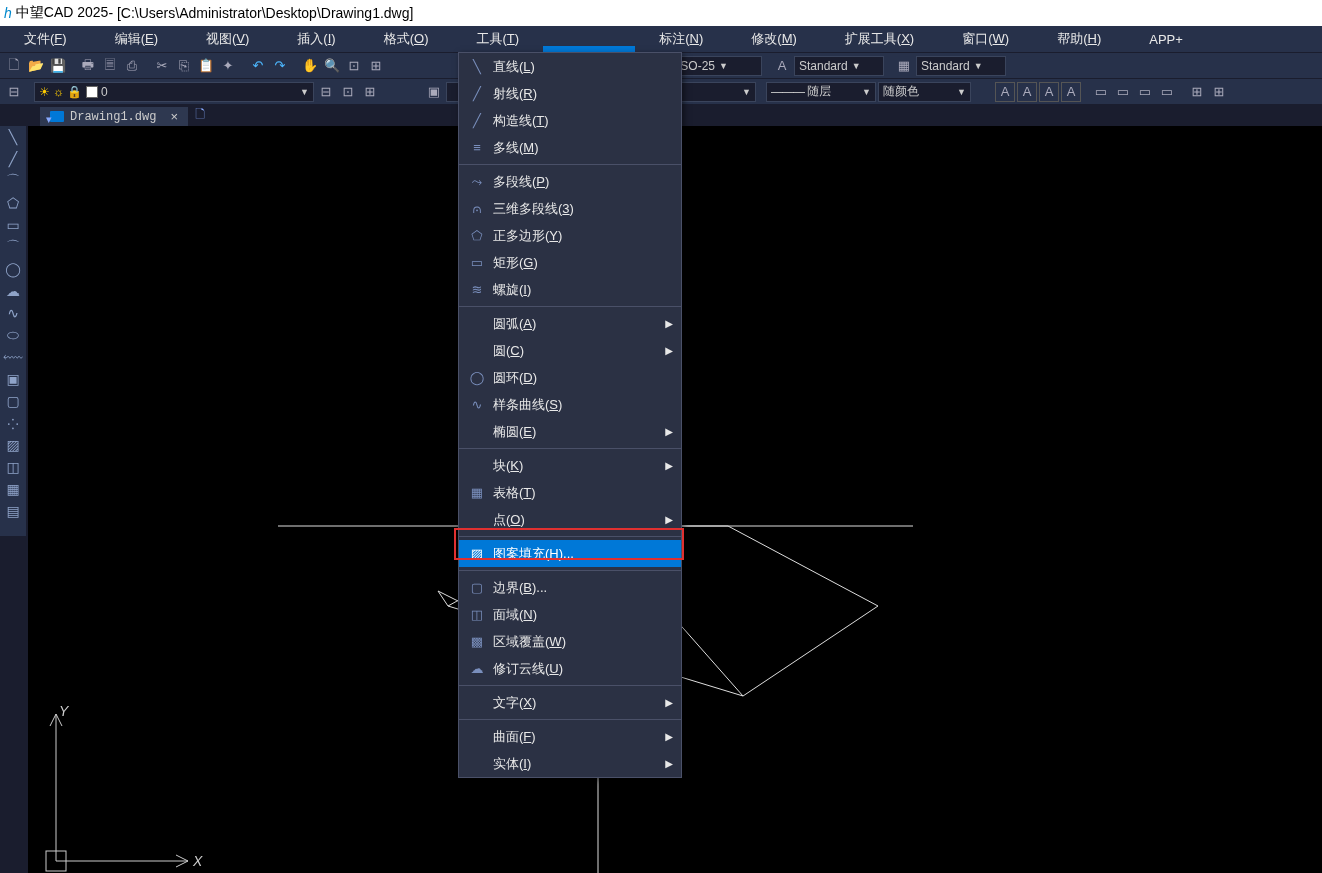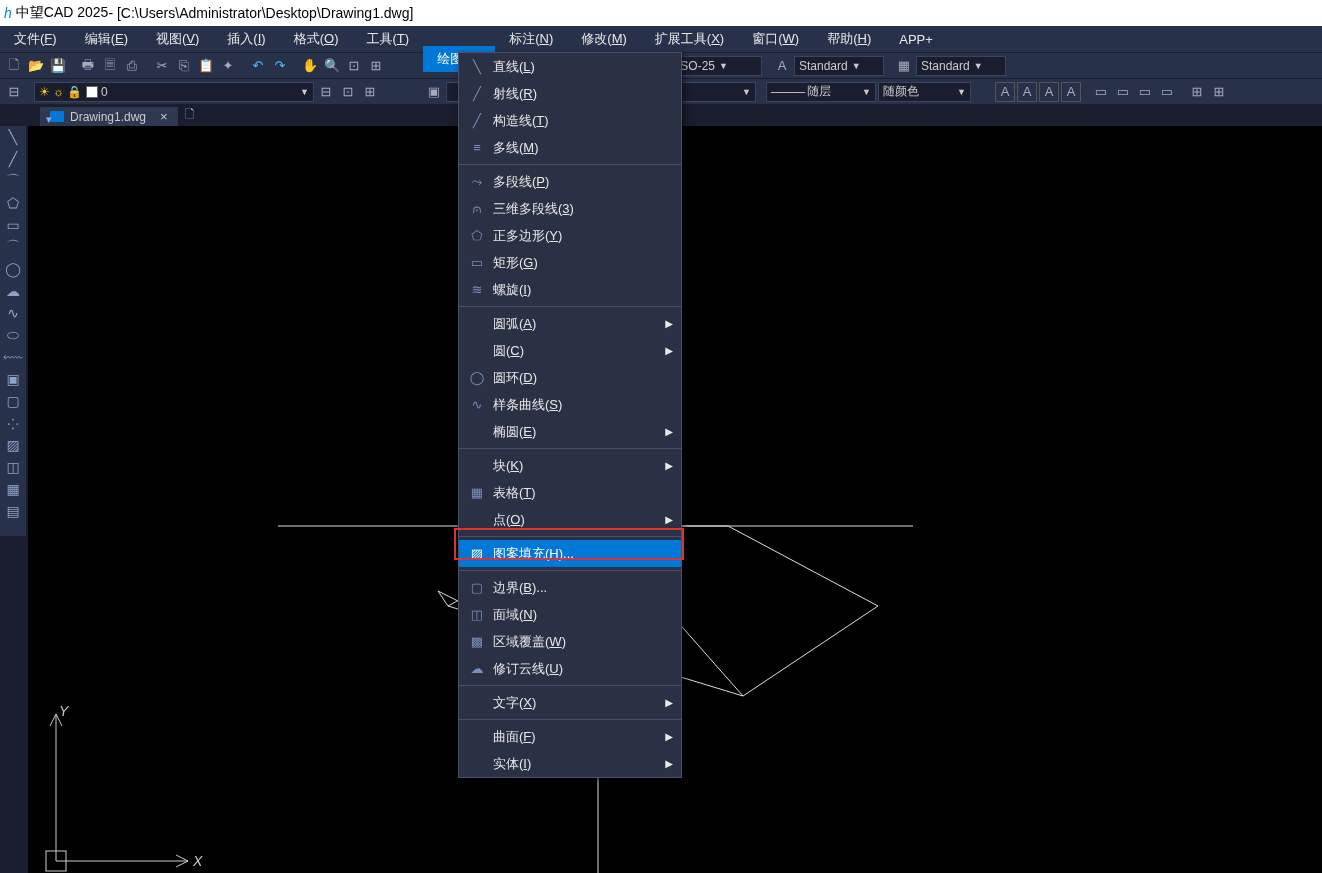--- a/index.html
+++ b/index.html
@@ -23,21 +23,21 @@
   font-size: 14px;
 }
 .titlebar .app-icon { color: #0088cc; font-style: italic; margin-right: 4px; font-size:14px;}
 .menubar {
   height: 26px;
   background: #27314a;
   display: flex;
   align-items: center;
 }
 .menubar .mitem {
-  padding: 4px 14px;
+  padding: 4px 24px;
   color: #e8e8e8;
   font-size: 13px;
   cursor: default;
 }
 .menubar .mitem.active { background: #0078d7; color:#fff;margin-top:40px; }
 .toolbar1, .toolbar2 {
   height: 26px;
   background: #27314a;
   border-top:1px solid #1a1d2e;
   display: flex;
@@ -188,21 +188,21 @@
   <div class="tb-btn">▭</div>
   <div class="tb-sep"></div>
   <div class="tb-btn">⊞</div>
   <div class="tb-btn">⊞</div>
 </div>
 
 <div class="doc-tab-bar">
   <span style="position:absolute;left:46px;color:#8af;font-size:11px">▾</span>
   <div class="doc-tab">
     <span class="dwg-ico"></span>
-    <span style="font-family:Liberation Sans, sans-serif">Drawing1.dwg</span>
+    <span style="font-family:Liberation Mono, monospace">Drawing1.dwg</span>
     <span class="x">×</span>
   </div>
   <div style="width:24px;text-align:center;color:#8af">🗋</div>
 </div>
 
 <div class="left-toolstrip">
   <div class="tbtn">╲</div>
   <div class="tbtn">╱</div>
   <div class="tbtn">⌒</div>
   <div class="tbtn">⬠</div>

